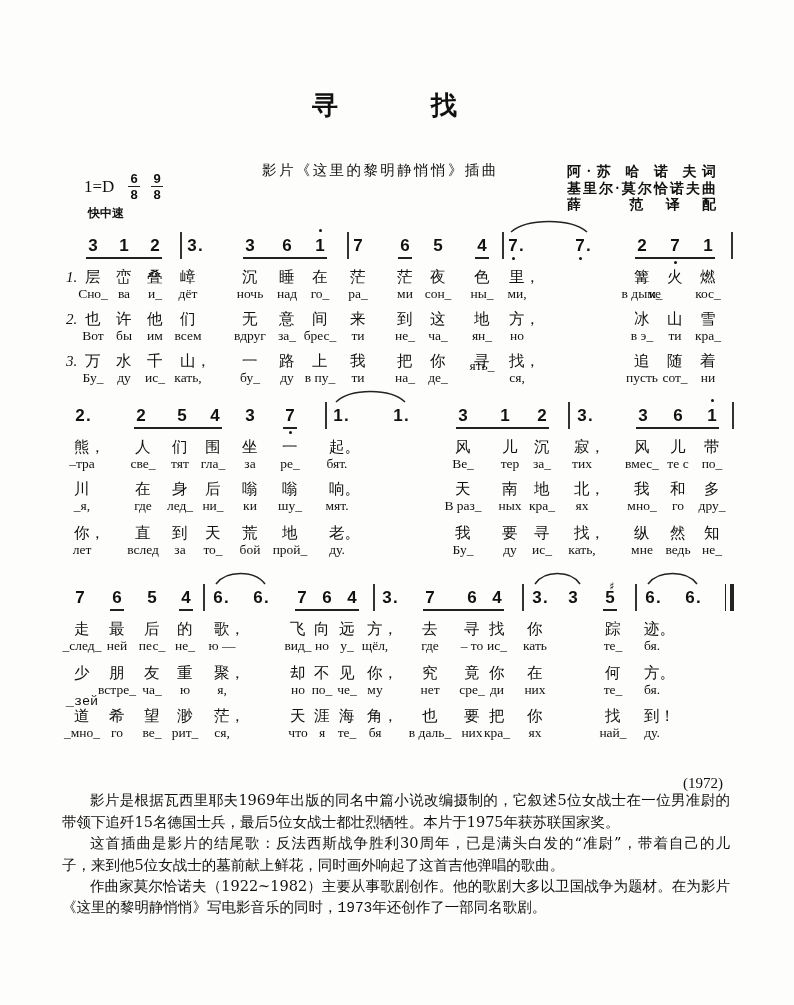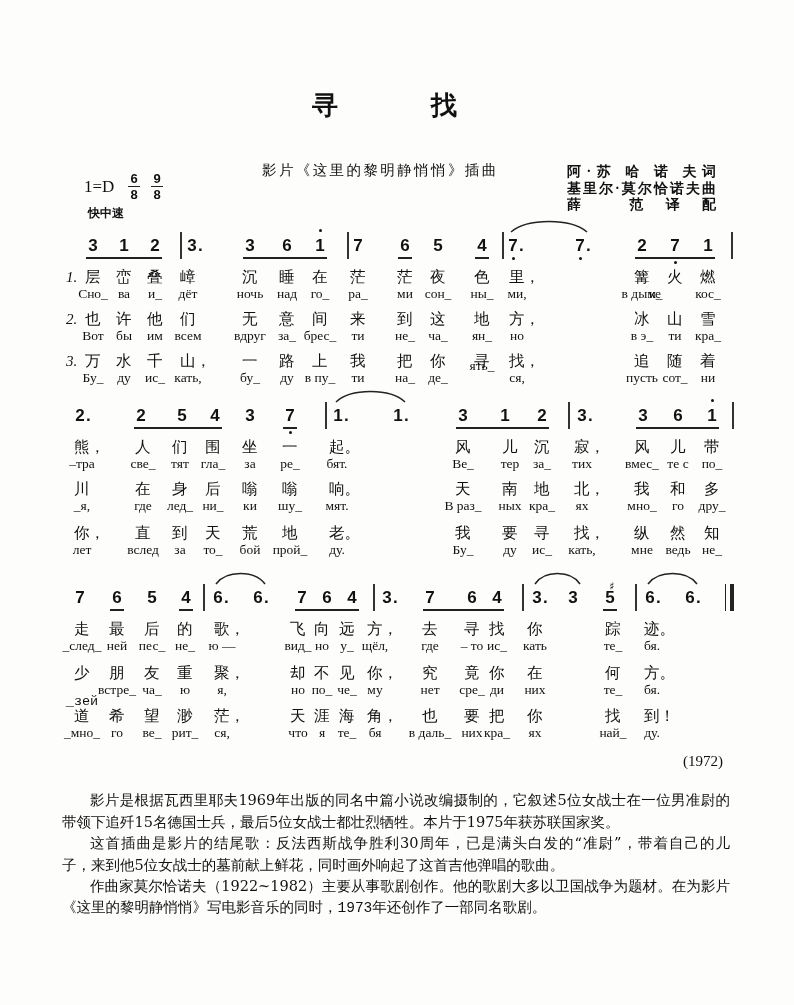--- a/index.html
+++ b/index.html
@@ -39,21 +39,21 @@
   .bar { position: absolute; width: 1.6px; height: 27px; background: #333; }
   .bar.final { width: 9px; background: transparent; border-left: 1.6px solid #222; border-right: 4px solid #222; box-sizing: border-box; }
   .slur { position: absolute; overflow: visible; }
 
   .verse-no { position: absolute; font-family: "Liberation Serif", serif; font-style: italic;
               font-size: 15px; line-height: 18px; }
   .ly-cn { position: absolute; font-size: 15.5px; line-height: 18px; white-space: nowrap; }
   .ly-ru { position: absolute; transform: translateX(-50%); font-family: "Liberation Serif", serif;
            font-size: 13.5px; line-height: 16px; white-space: nowrap; }
 
-  .year { position: absolute; left: 683px; top: 753px; font-family: "Liberation Serif", serif; font-size: 15px; }
+  .year { position: absolute; left: 683px; top: 775px; font-family: "Liberation Serif", serif; font-size: 15px; }
   .para-line { position: absolute; font-size: 14.5px; line-height: 21px; white-space: nowrap; }
   .para-line.full { text-align: justify; text-align-last: justify; }
 </style>
 </head>
 <body>
 
 <div id="page">
 
   <span class="tchar" style="left:311px">寻</span>
   <span class="tchar" style="left:430px">找</span>

